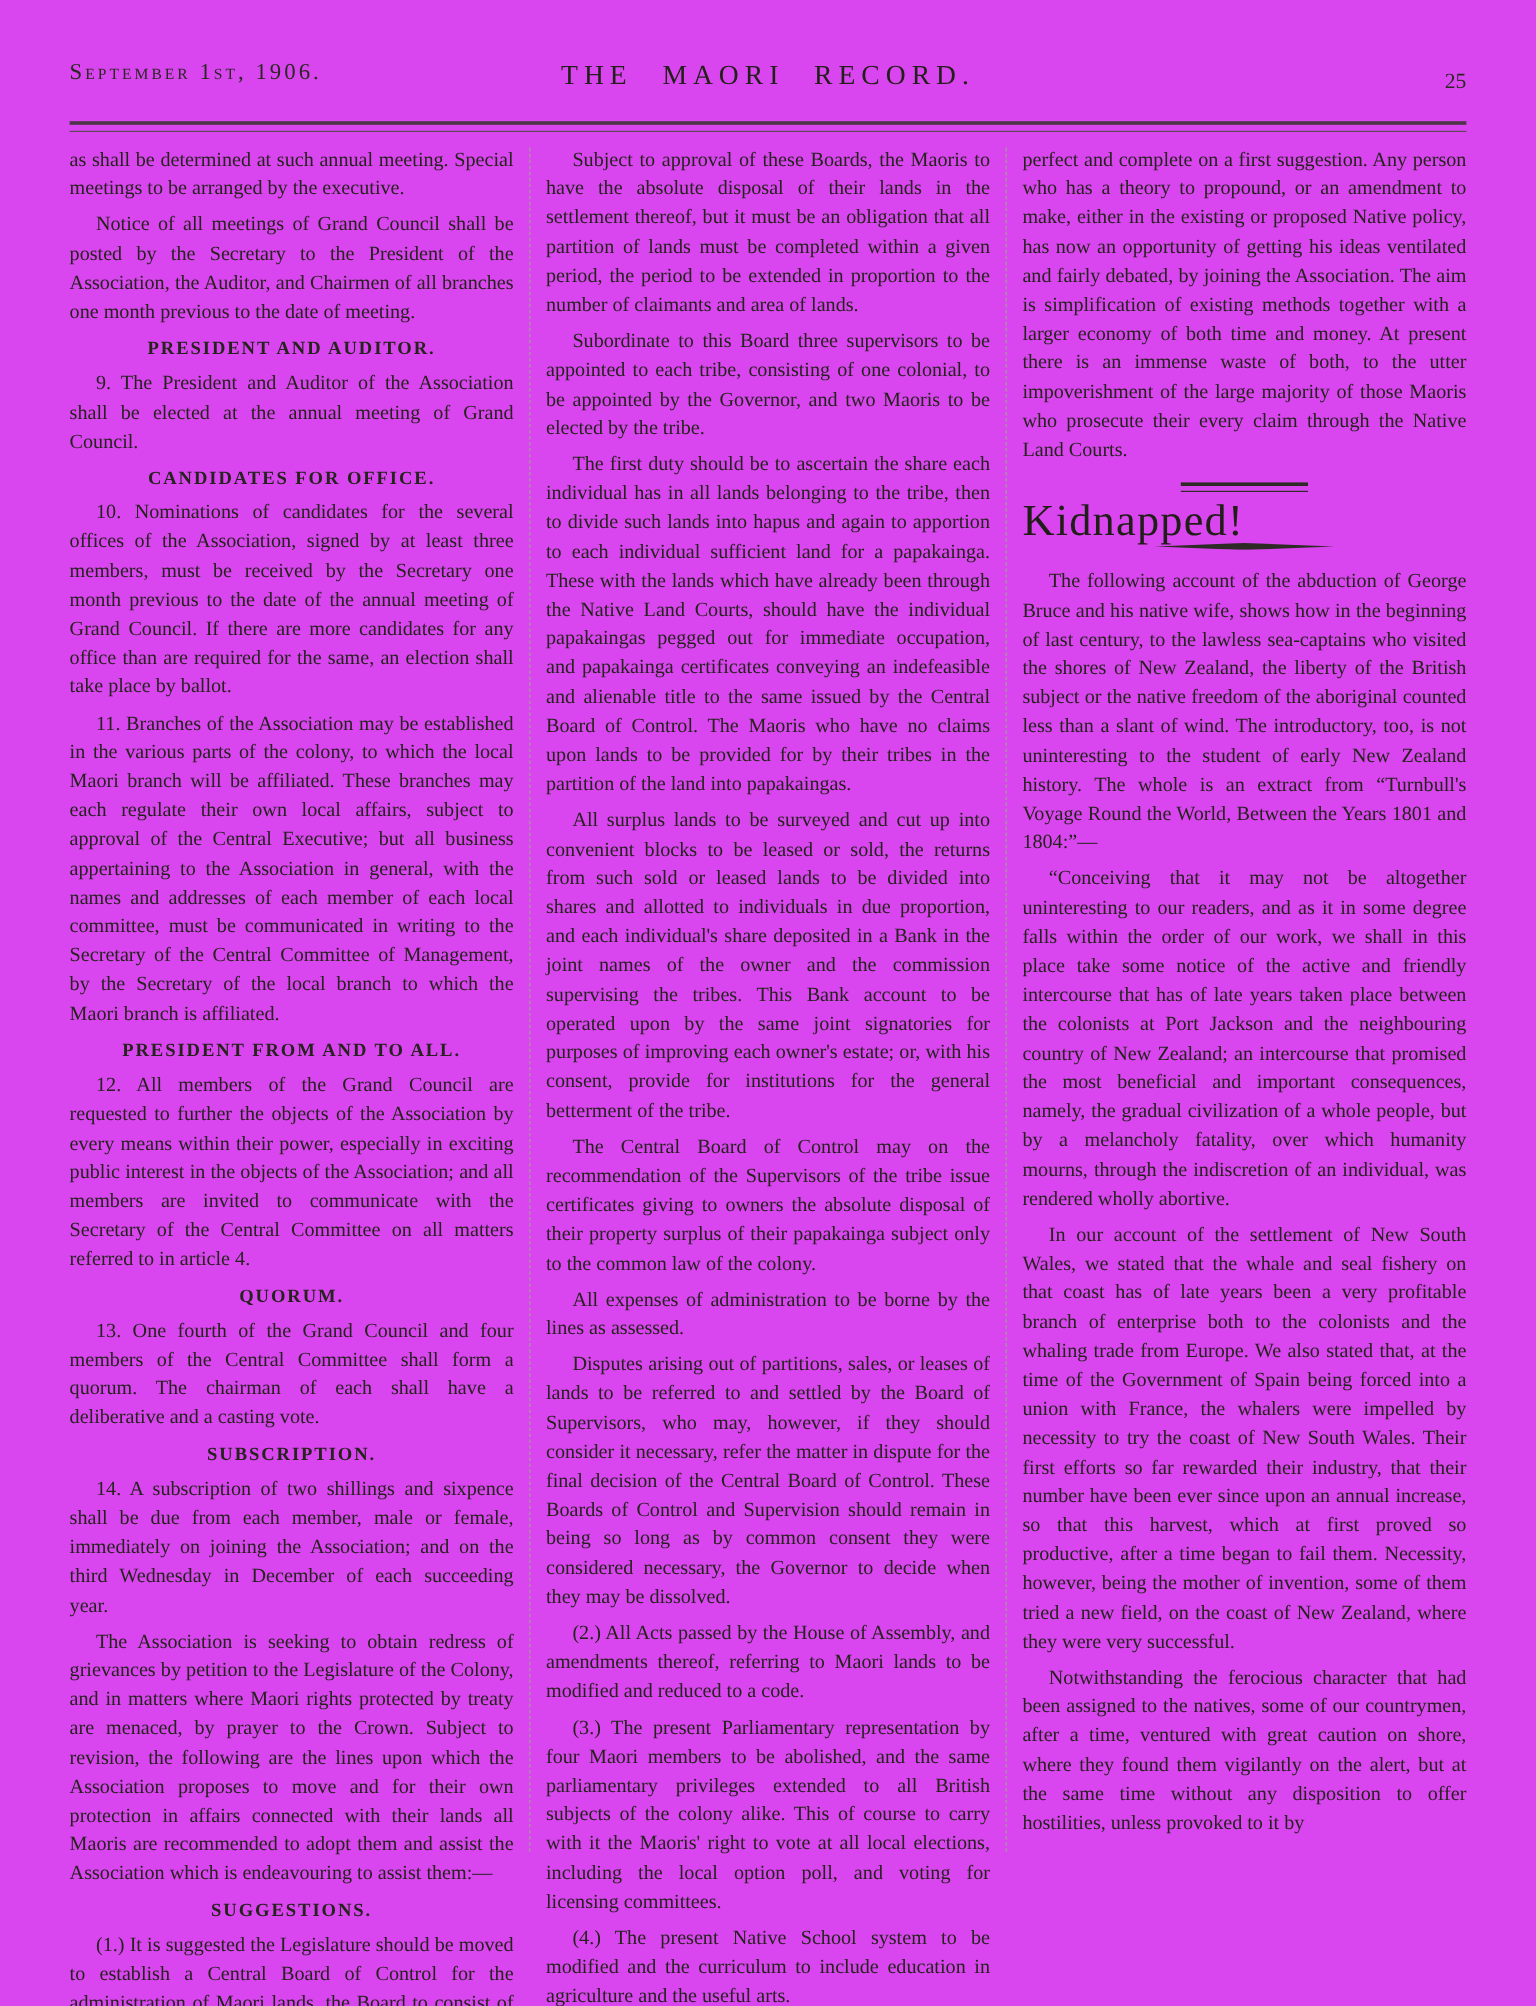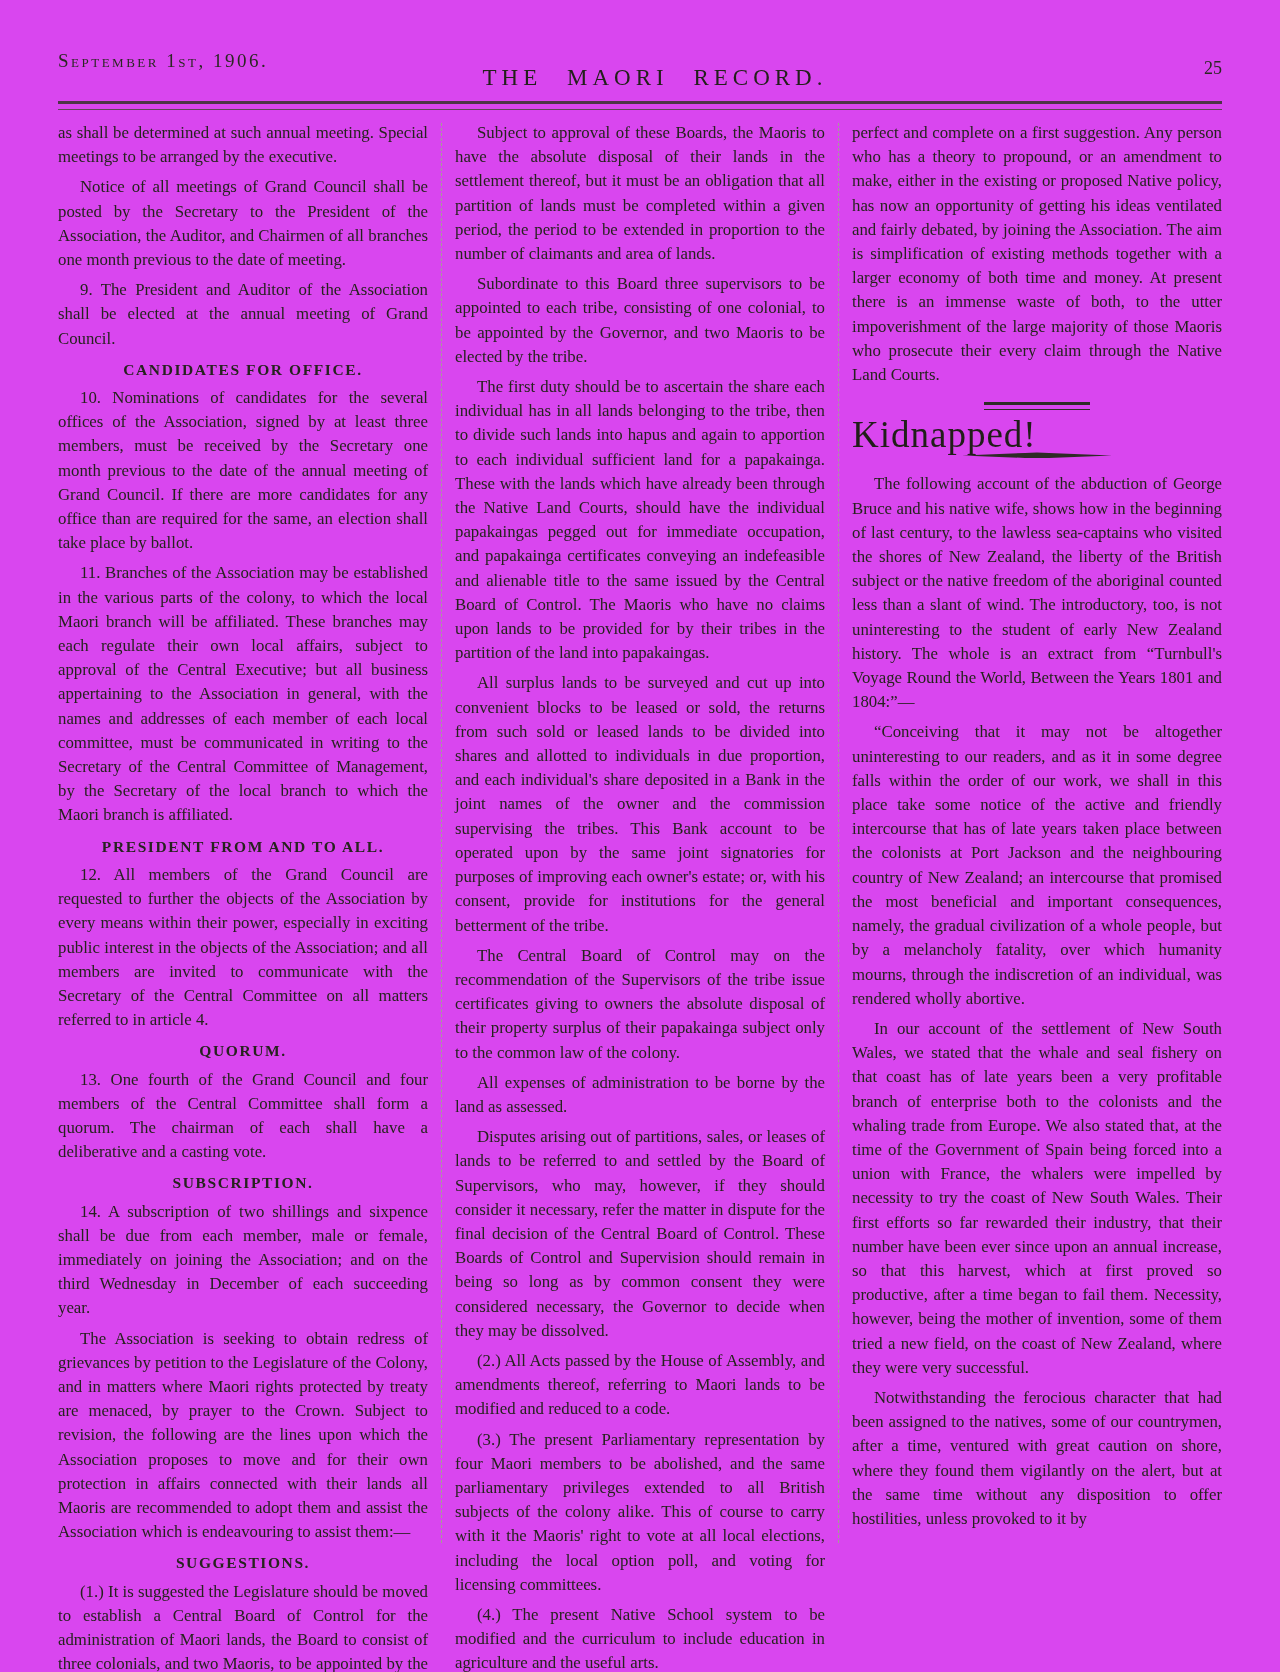--- a/index.html
+++ b/index.html
@@ -17,21 +17,21 @@
   
   .masthead { position:relative; display:flex; align-items:baseline; height:38px; }
   .date {
     font-variant:small-caps;
     letter-spacing:2.5px;
     font-size:19px;
     color:#2b2823;
   }
   .title {
     position:absolute; left:50%; transform:translateX(-50%);
-    margin:15px;
+    margin:0;
     font-size:23px; font-weight:normal;
     letter-spacing:5px; word-spacing:14px;
     color:#23201b;
     white-space:nowrap;
   }
   .pageno { margin-left:auto; font-size:18px; position:relative; top:7px; color:#2b2823; }
   .head-rule {
     margin-top:13px;
     height:5px;
     border-top:3px solid #35322c;
@@ -93,20 +93,21 @@
   <header class="masthead">
     <span class="date">September 1st, 1906.</span>
     <h1 class="title">THE MAORI RECORD.</h1>
     <span class="pageno">25</span>
   </header>
   <div class="head-rule"></div>
   <main class="columns">
     <section class="col">
         <p class="para no-indent">as shall be determined at such annual meeting. Special meetings to be arranged by the executive.</p>
         <p class="para">Notice of all meetings of Grand Council shall be posted by the Secretary to the President of the Association, the Auditor, and Chairmen of all branches one month previous to the date of meeting.</p>
+        <h3 class="sec-heading">PRESIDENT AND AUDITOR.</h3>
         <p class="para">9. The President and Auditor of the Association shall be elected at the annual meeting of Grand Council.</p>
         <h3 class="sec-heading">CANDIDATES FOR OFFICE.</h3>
         <p class="para">10. Nominations of candidates for the several offices of the Association, signed by at least three members, must be received by the Secretary one month previous to the date of the annual meeting of Grand Council. If there are more candidates for any office than are required for the same, an election shall take place by ballot.</p>
         <p class="para">11. Branches of the Association may be established in the various parts of the colony, to which the local Maori branch will be affiliated. These branches may each regulate their own local affairs, subject to approval of the Central Executive; but all business appertaining to the Association in general, with the names and addresses of each member of each local committee, must be communicated in writing to the Secretary of the Central Committee of Management, by the Secretary of the local branch to which the Maori branch is affiliated.</p>
         <h3 class="sec-heading">PRESIDENT FROM AND TO ALL.</h3>
         <p class="para">12. All members of the Grand Council are requested to further the objects of the Association by every means within their power, especially in exciting public interest in the objects of the Association; and all members are invited to communicate with the Secretary of the Central Committee on all matters referred to in article 4.</p>
         <h3 class="sec-heading">QUORUM.</h3>
         <p class="para">13. One fourth of the Grand Council and four members of the Central Committee shall form a quorum. The chairman of each shall have a deliberative and a casting vote.</p>
         <h3 class="sec-heading">SUBSCRIPTION.</h3>
         <p class="para">14. A subscription of two shillings and sixpence shall be due from each member, male or female, immediately on joining the Association; and on the third Wednesday in December of each succeeding year.</p>
@@ -114,21 +115,21 @@
         <h3 class="sec-heading">SUGGESTIONS.</h3>
         <p class="para">(1.) It is suggested the Legislature should be moved to establish a Central Board of Control for the administration of Maori lands, the Board to consist of three colonials, and two Maoris, to be appointed by the Governor and to be responsible to the Audit Department of the State only.</p>
       </section>
     <div class="col-rule"></div>
     <section class="col">
         <p class="para">Subject to approval of these Boards, the Maoris to have the absolute disposal of their lands in the settlement thereof, but it must be an obligation that all partition of lands must be completed within a given period, the period to be extended in proportion to the number of claimants and area of lands.</p>
         <p class="para">Subordinate to this Board three supervisors to be appointed to each tribe, consisting of one colonial, to be appointed by the Governor, and two Maoris to be elected by the tribe.</p>
         <p class="para">The first duty should be to ascertain the share each individual has in all lands belonging to the tribe, then to divide such lands into hapus and again to apportion to each individual sufficient land for a papakainga. These with the lands which have already been through the Native Land Courts, should have the individual papakaingas pegged out for immediate occupation, and papakainga certificates conveying an indefeasible and alienable title to the same issued by the Central Board of Control. The Maoris who have no claims upon lands to be provided for by their tribes in the partition of the land into papakaingas.</p>
         <p class="para">All surplus lands to be surveyed and cut up into convenient blocks to be leased or sold, the returns from such sold or leased lands to be divided into shares and allotted to individuals in due proportion, and each individual's share deposited in a Bank in the joint names of the owner and the commission supervising the tribes. This Bank account to be operated upon by the same joint signatories for purposes of improving each owner's estate; or, with his consent, provide for institutions for the general betterment of the tribe.</p>
         <p class="para">The Central Board of Control may on the recommendation of the Supervisors of the tribe issue certificates giving to owners the absolute disposal of their property surplus of their papakainga subject only to the common law of the colony.</p>
-        <p class="para">All expenses of administration to be borne by the land as assessed.</p>
+        <p class="para">All expenses of administration to be borne by the lines as assessed.</p>
         <p class="para">Disputes arising out of partitions, sales, or leases of lands to be referred to and settled by the Board of Supervisors, who may, however, if they should consider it necessary, refer the matter in dispute for the final decision of the Central Board of Control. These Boards of Control and Supervision should remain in being so long as by common consent they were considered necessary, the Governor to decide when they may be dissolved.</p>
         <p class="para">(2.) All Acts passed by the House of Assembly, and amendments thereof, referring to Maori lands to be modified and reduced to a code.</p>
         <p class="para">(3.) The present Parliamentary representation by four Maori members to be abolished, and the same parliamentary privileges extended to all British subjects of the colony alike. This of course to carry with it the Maoris' right to vote at all local elections, including the local option poll, and voting for licensing committees.</p>
         <p class="para">(4.) The present Native School system to be modified and the curriculum to include education in agriculture and the useful arts.</p>
       </section>
     <div class="col-rule"></div>
     <section class="col">
         <p class="para no-indent">perfect and complete on a first suggestion. Any person who has a theory to propound, or an amendment to make, either in the existing or proposed Native policy, has now an opportunity of getting his ideas ventilated and fairly debated, by joining the Association. The aim is simplification of existing methods together with a larger economy of both time and money. At present there is an immense waste of both, to the utter impoverishment of the large majority of those Maoris who prosecute their every claim through the Native Land Courts.</p>
         <div class="double-rule"></div>
         <h2 class="headline">Kidnapped!</h2>

